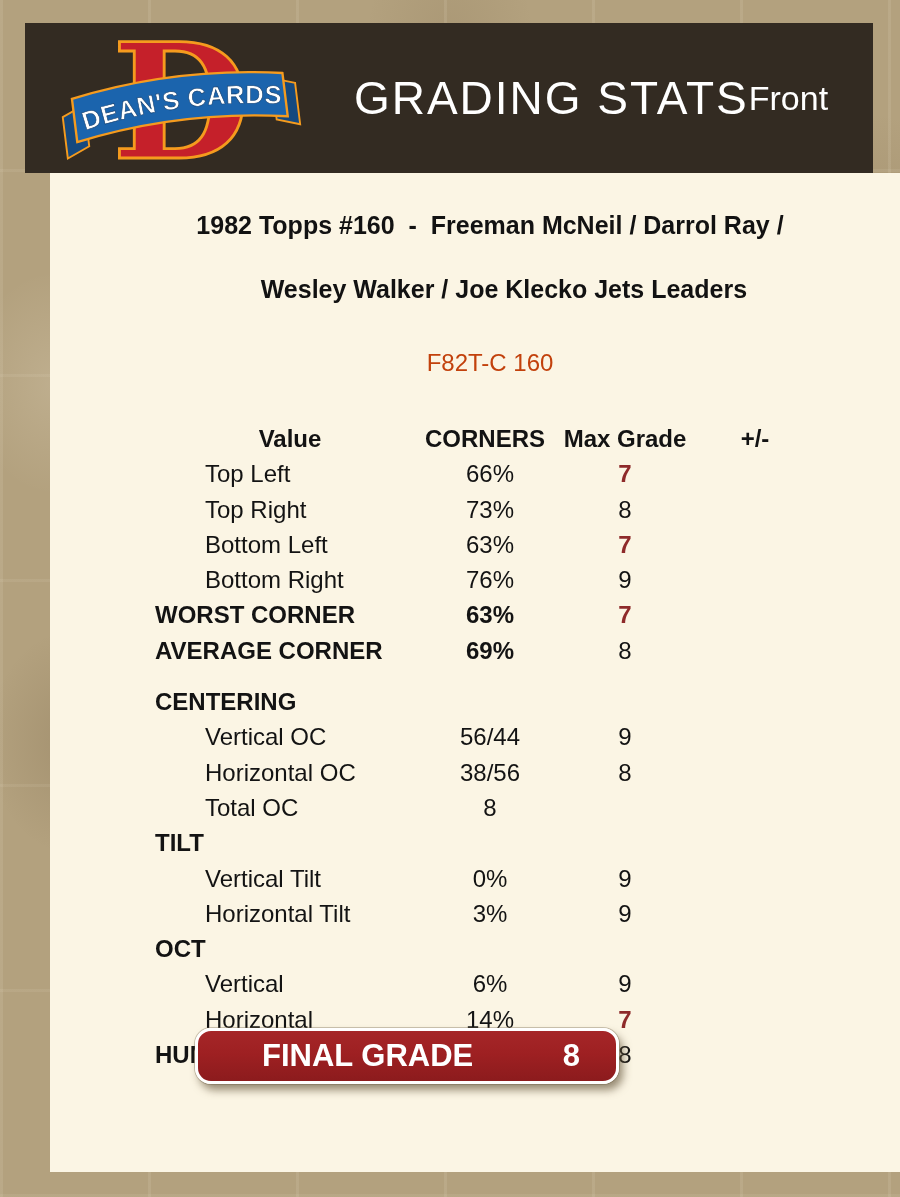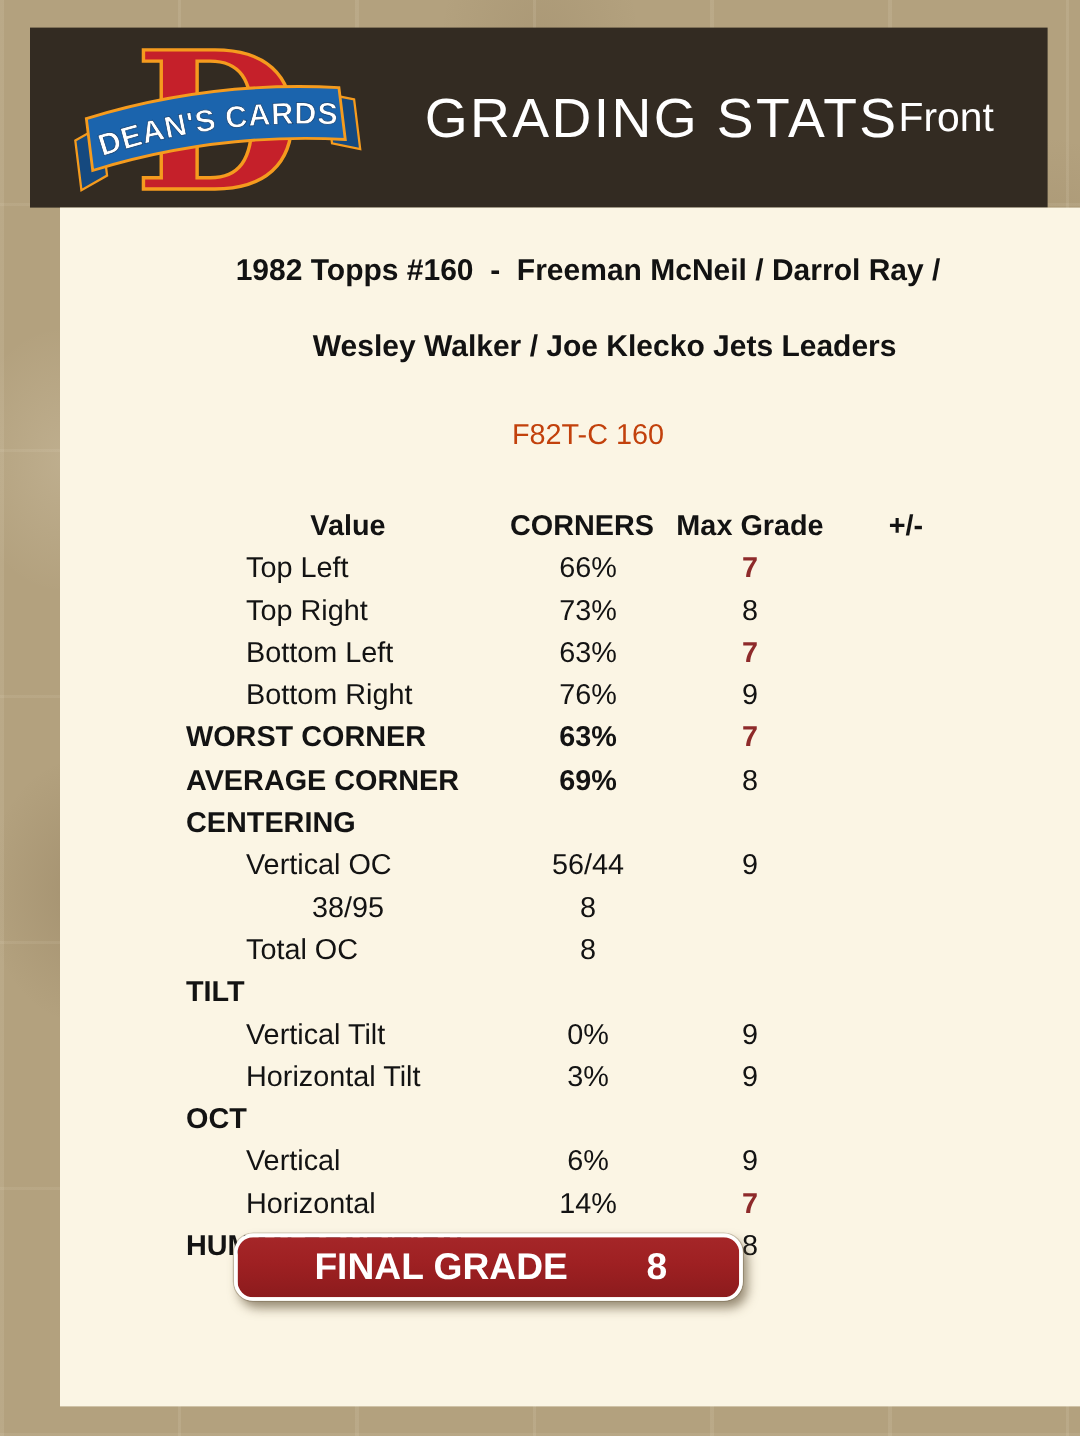--- a/index.html
+++ b/index.html
@@ -60,40 +60,40 @@
     margin:44px 0 0 105px;
     width:660px;
     font-size:24px; color:#131313;
   }
   .row {
     display:grid;
     grid-template-columns:270px 130px 140px 120px;
     line-height:35.3px;
     align-items:baseline;
   }
-  .row.gap-top { }
+  .row.gap-top { margin-top:16px; }
   .c      { display:block; }
   .label  { text-align:left; }
   .indent .label { padding-left:50px; }
   .val    { text-align:center; }
   .grade  { text-align:center; }
   .pm     { text-align:center; }
   .bold   { font-weight:bold; }
   .red    { color:#8e2a2a; font-weight:bold; }
   .colheader { font-weight:bold; }
   
   .final-grade {
     position:absolute; left:145px; top:855px;
     width:424px; height:56px;
     background:linear-gradient(180deg,#a52628 0%, #9e2022 45%, #8c1b1d 100%);
     border:3px solid #ffffff;
     border-radius:16px;
     box-shadow:4px 6px 9px rgba(97,82,56,0.65), 0 0 0 1px rgba(120,104,76,0.35);
     display:flex; align-items:center; justify-content:space-between;
-    padding:0 60px 0 64px;
+    padding:0 36px 0 64px;
     color:#ffffff; font-size:31px; font-weight:bold;
     cursor:pointer;
   }
 </style>
 </head>
 <body>
 
 <div class="bg-collage"></div>
 
 <div class="header-bar">
@@ -173,21 +173,22 @@
       <span class="c label bold">CENTERING</span>
     </div>
 
     <div class="row indent">
       <span class="c label">Vertical OC</span>
       <span class="c val">56/44</span>
       <span class="c grade">9</span>
     </div>
 
     <div class="row indent">
-      <span class="c val">38/95</span>
+      <span class="c label">Horizontal OC</span>
+      <span class="c val">38/56</span>
       <span class="c grade">8</span>
     </div>
 
     <div class="row indent">
       <span class="c label">Total OC</span>
       <span class="c grade">8</span>
     </div>
 
     <div class="row">
       <span class="c label bold">TILT</span>

